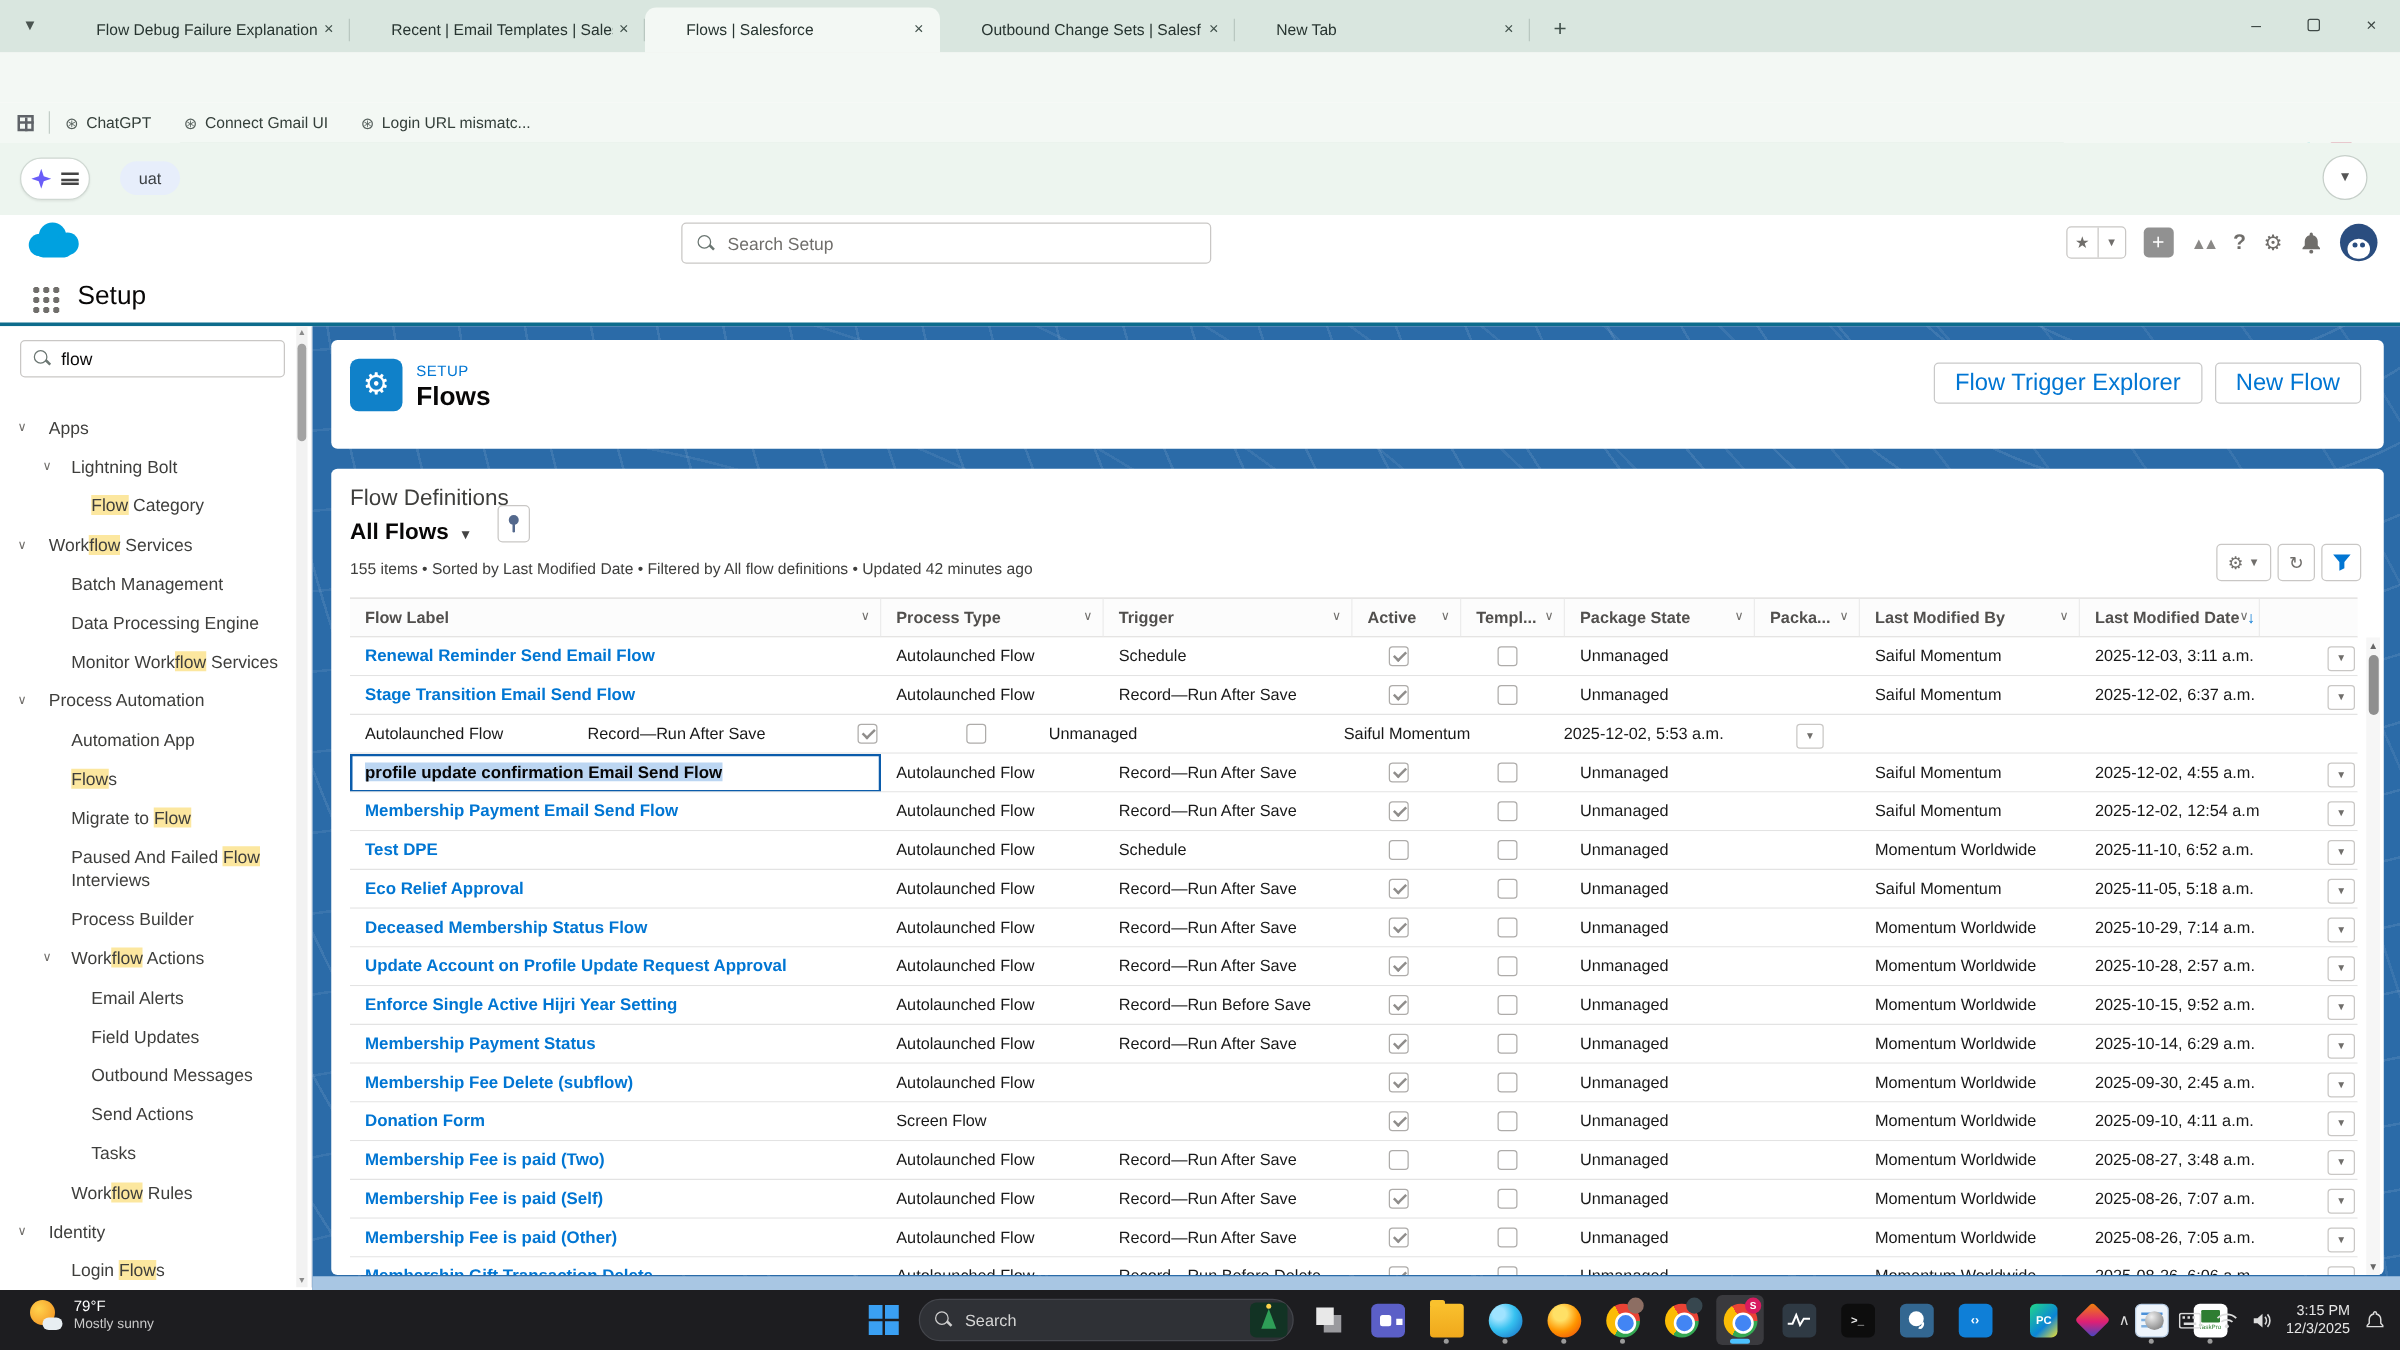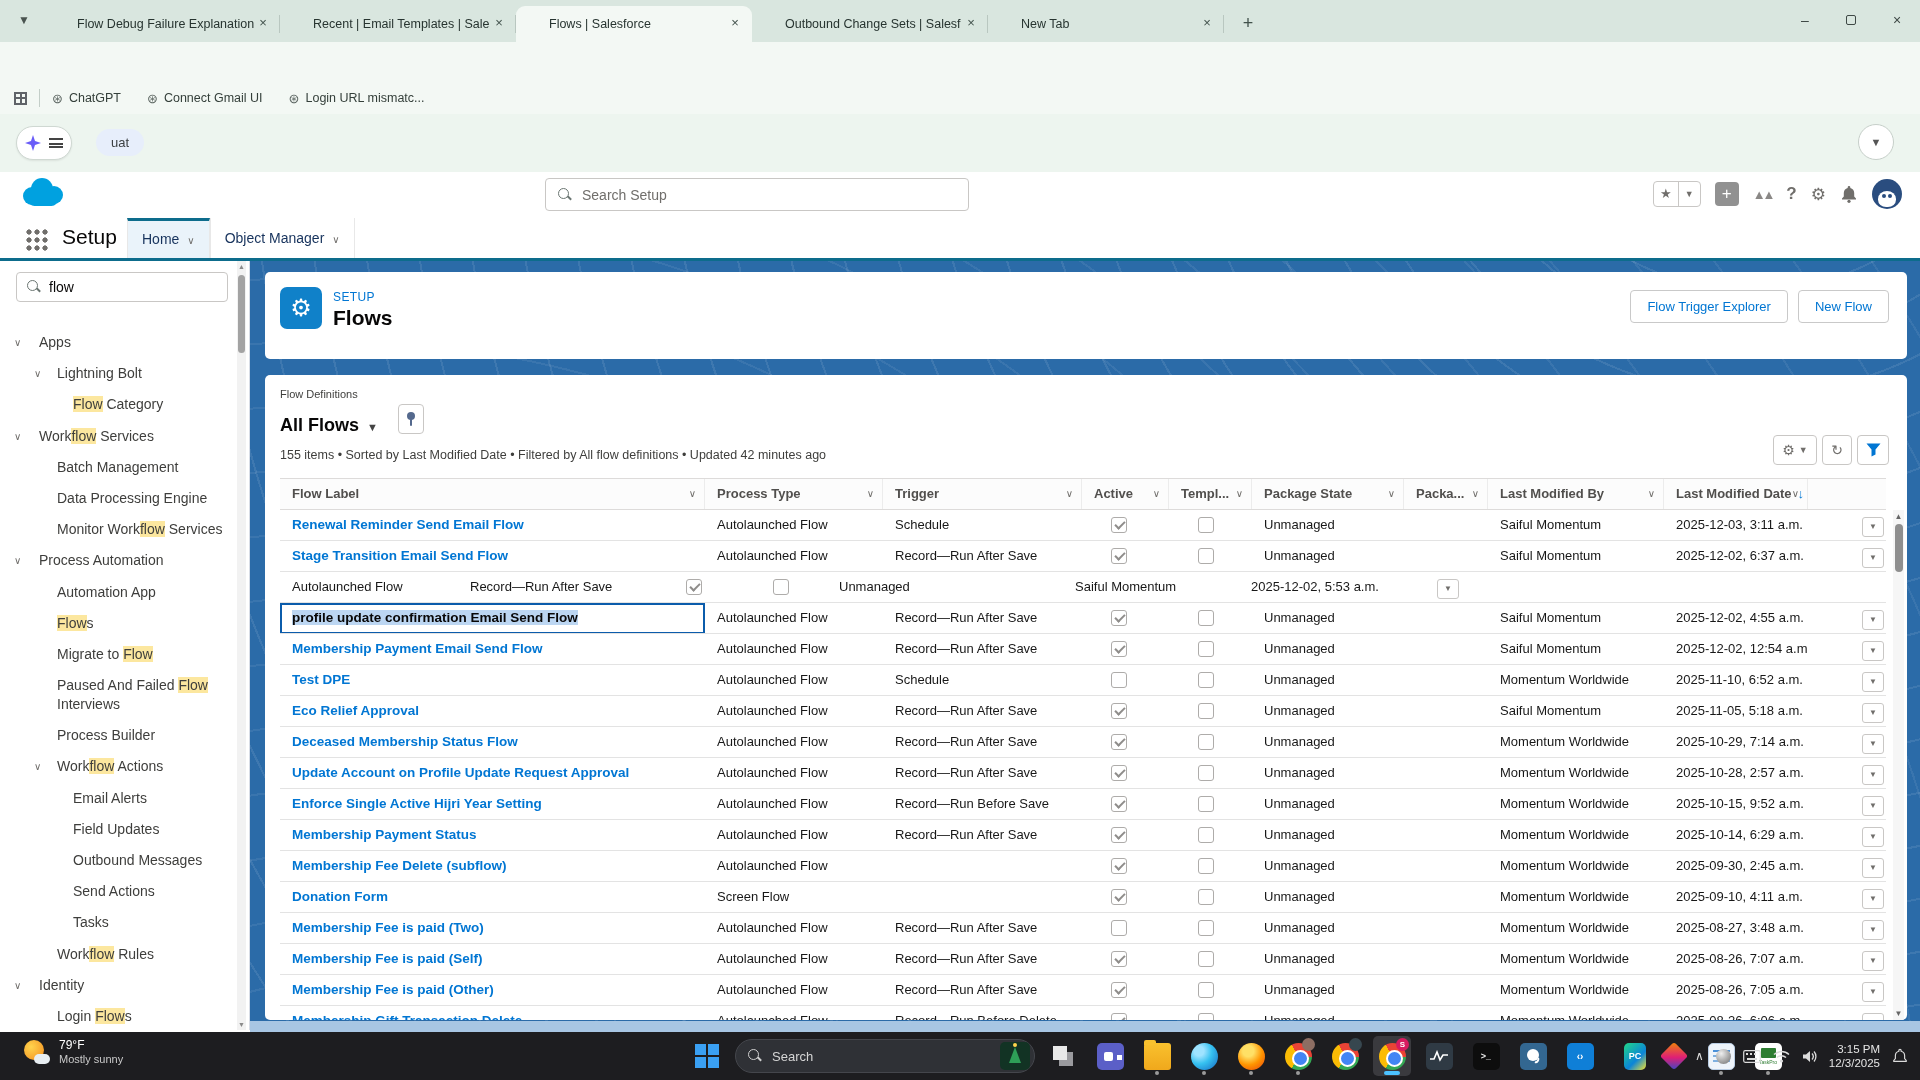--- a/index.html
+++ b/index.html
@@ -102,24 +102,24 @@
   .main{position:absolute;left:250px;top:261px;width:1670px;height:771px;
     background-color:#2b6ba8;
     background-image:repeating-radial-gradient(circle at 90% -30%,rgba(255,255,255,.09) 0 2px,transparent 2px 52px),
                      repeating-radial-gradient(circle at 5% 135%,rgba(255,255,255,.07) 0 2px,transparent 2px 64px);}
   .card{position:absolute;left:15px;width:1642px;background:#fff;border-radius:5px;}
   .card.header{top:11px;height:87px;}
   .iconbox{position:absolute;left:15px;top:15px;width:42px;height:42px;background:#1081c9;border-radius:7px;color:#fff;text-align:center;line-height:42px;font-size:24px;}
   .eyebrow{position:absolute;left:68px;top:18px;font-size:12px;color:#0176d3;letter-spacing:.4px;}
   .pagetitle{position:absolute;left:68px;top:34px;font-size:21px;font-weight:bold;color:#080707;}
   .hdrbtns{position:absolute;right:18px;top:18px;display:flex;gap:10px;}
-  .sfbtn{height:33px;padding:0 16px;background:#fff;border:1px solid #c9c9c9;border-radius:4px;color:#0176d3;font-size:13px;line-height:31px;}
+  .sfbtn{height:33px;padding:0 16px;background:#fff;border:1px solid #c9c9c9;border-radius:4px;color:#0176d3;font-size:19px;line-height:31px;}
 
   .card.list{top:114px;height:645px;overflow:hidden;}
-  .entity{position:absolute;left:15px;top:13px;font-size:11px;color:#3e3e3c;}
+  .entity{position:absolute;left:15px;top:13px;font-size:18px;color:#3e3e3c;}
   .viewname{position:absolute;left:15px;top:40px;font-size:18px;font-weight:bold;color:#080707;}
   .viewname .caret{font-size:11px;font-weight:normal;color:#444;margin-left:8px;}
   .pinbtn{position:absolute;left:133px;top:29px;width:26px;height:30px;border:1px solid #c9c7c5;border-radius:4px;background:#fff;}
   .pinbtn svg{position:absolute;left:5px;top:6px;}
   .meta{position:absolute;left:15px;top:73px;font-size:12.5px;color:#3e3e3c;}
   .listctl{position:absolute;right:18px;top:60px;display:flex;gap:5px;}
   .ctlbtn{height:30px;border:1px solid #c9c7c5;border-radius:4px;background:#fff;color:#706e6b;font-size:14px;display:flex;align-items:center;justify-content:center;}
   .ctlbtn.gearmenu{width:44px;gap:4px;} .ctlbtn.gearmenu .caret{font-size:9px;}
   .ctlbtn.refresh{width:30px;}
   .ctlbtn.filter{width:32px;}
@@ -344,29 +344,20 @@
           <path d="M9 1a1.3 1.3 0 0 1 1.3 1.3v.8A5.2 5.2 0 0 1 14.2 8v3.4l1.8 2v1H2v-1l1.8-2V8a5.2 5.2 0 0 1 3.9-4.9v-.8A1.3 1.3 0 0 1 9 1z" fill="#706e6b"></path>
           <circle cx="9" cy="16.3" r="1.6" fill="#706e6b"></circle>
         </svg>
       <span class="sfavatar" data-interactable="true"></span>
     </div>
   </div>
 
   <div class="setupnav" data-interactable="false">
     <span class="waffle" data-interactable="true"></span>
     <span class="setuptitle" data-interactable="false">Setup</span>
-    <div class="navtabs">
-  <div class="navtab current" data-interactable="true">
-    <span>Home</span><span class="caret" data-interactable="false">∨</span>
-  </div>
-
-  <div class="navtab" data-interactable="true">
-    <span>Object Manager</span><span class="caret shown" data-interactable="false">∨</span>
-  </div>
-</div>
   </div>
 
   <div class="sidebar" data-interactable="false">
     <div class="sidesearch" data-interactable="true">
       <span class="mag" data-interactable="false"></span>
       <span data-interactable="false">flow</span>
     </div>
     <div class="tree">
   <div class="sideitem haschev" data-interactable="true" data-lvl="0">
     <span class="chev" data-interactable="true">∨</span>

